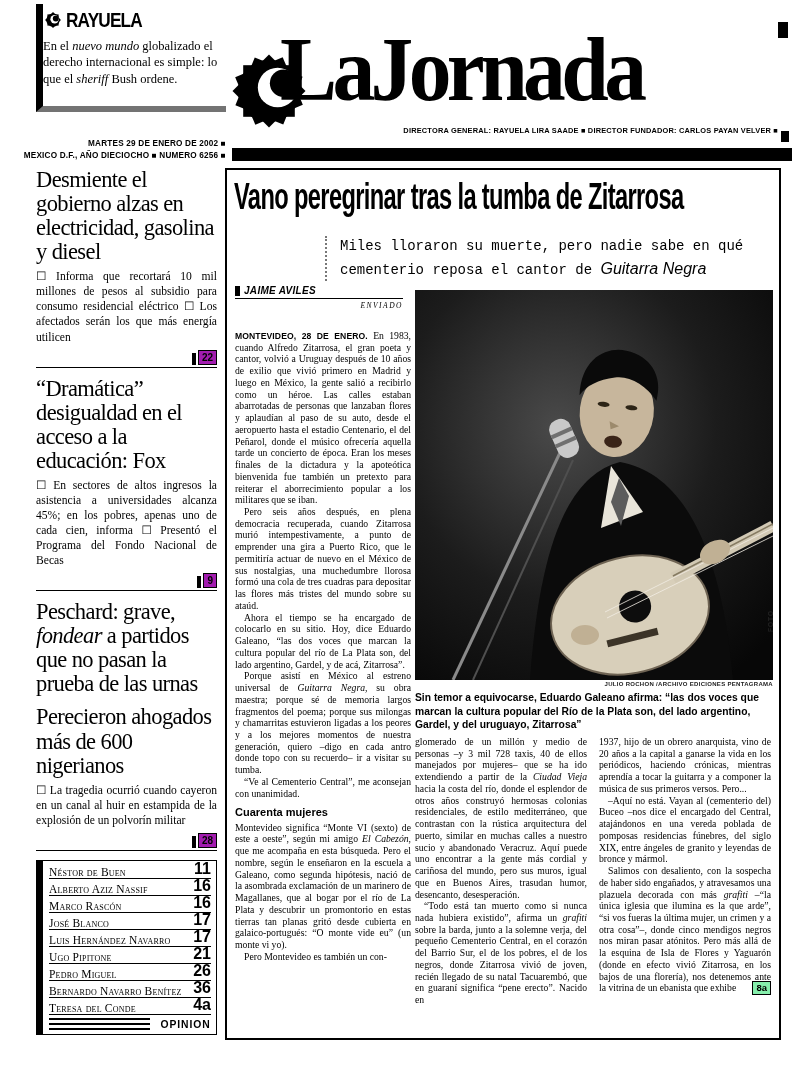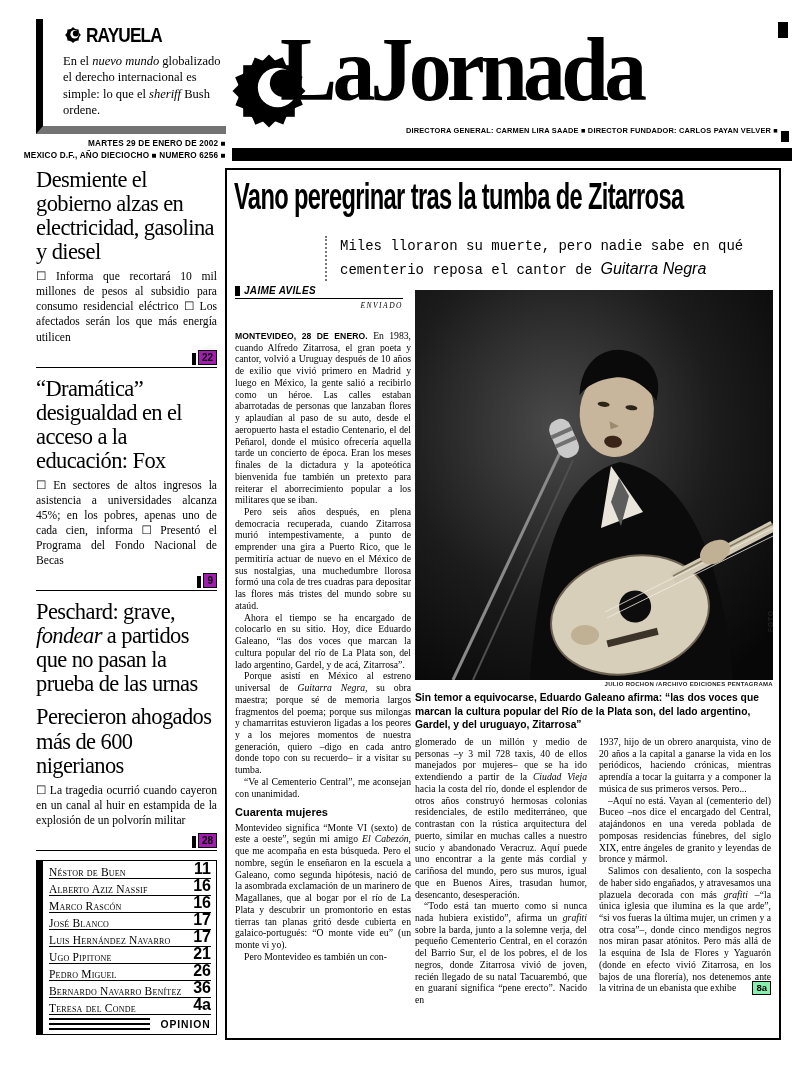--- a/index.html
+++ b/index.html
@@ -1,21 +1,21 @@
 <!DOCTYPE html>
 <html><head>
 <meta charset="utf-8">
 <style>
   html,body{margin:0;padding:0;background:#e8e8e8;}
   .page{position:relative;width:792px;height:1080px;background:#fff;color:#000;
         font-family:"Liberation Serif",serif;overflow:hidden;margin:0 auto;}
 
   
-  .rayuela{position:absolute;left:36px;top:19px;width:190px;min-height:108px;
-           border-left:7px solid #000;border-bottom:8px solid #737373;padding:4px 2px 8px 20px;box-sizing:border-box;}
+  .rayuela{position:absolute;left:36px;top:4px;width:190px;min-height:108px;
+           border-left:7px solid #000;border-bottom:6px solid #737373;padding:4px 2px 8px 0;box-sizing:border-box;}
   .ray-head{display:flex;align-items:center;gap:3px;margin-bottom:6px;}
   .ray-title{font-family:"Liberation Sans",sans-serif;font-weight:bold;font-size:21px;
              letter-spacing:-1px;transform:scaleX(0.82);transform-origin:0 50%;white-space:nowrap;}
   .ray-text{margin:0;font-size:12.5px;line-height:1.3;}
   .ray-text i{font-style:italic;}
 
   .dateline{position:absolute;left:20px;top:138px;width:206px;text-align:right;
             font-family:"Liberation Sans",sans-serif;font-weight:bold;font-size:8.2px;line-height:1.45;letter-spacing:0.2px;}
 
   .masthead{position:absolute;left:230px;top:14px;width:562px;height:132px;}
@@ -115,21 +115,21 @@
     <svg class="sun-big" viewBox="0 0 100 100">
       <rect x="20" y="20" width="60" height="60" fill="#000"></rect>
       <rect x="20" y="20" width="60" height="60" fill="#000" transform="rotate(45 50 50)"></rect>
       <rect x="20" y="20" width="60" height="60" fill="#000" transform="rotate(22 50 50)"></rect>
       <rect x="20" y="20" width="60" height="60" fill="#000" transform="rotate(67 50 50)"></rect>
       <circle cx="50" cy="50" r="36" fill="#000"></circle>
       <circle cx="60" cy="46" r="23" fill="#fff"></circle>
       <circle cx="67" cy="41" r="16" fill="#000"></circle>
     </svg>
     <span class="mast-title">LaJornada</span>
-    <div class="directors">DIRECTORA GENERAL: CARMEN LIRA SAADE ■ DIRECTOR FUNDADOR: CARLOS PAYAN VELVER ■</div>
+    <div class="directors">DIRECTORA GENERAL: RAYUELA LIRA SAADE ■ DIRECTOR FUNDADOR: CARLOS PAYAN VELVER ■</div>
   </div>
   <div class="black-bar"></div>
   <div class="edge-sq sq1"></div>
   <div class="edge-sq sq2"></div>
 
   <div class="leftcol">
 
     <div class="story">
       <h2><span>Desmiente el gobierno alzas en electricidad, gasolina y diesel</span></h2>
       <p class="sum"><span>☐ Informa que recortará 10 mil millones de pesos al subsidio para consumo residencial eléctrico ☐ Los afectados serán los que más energía utilicen</span></p>

